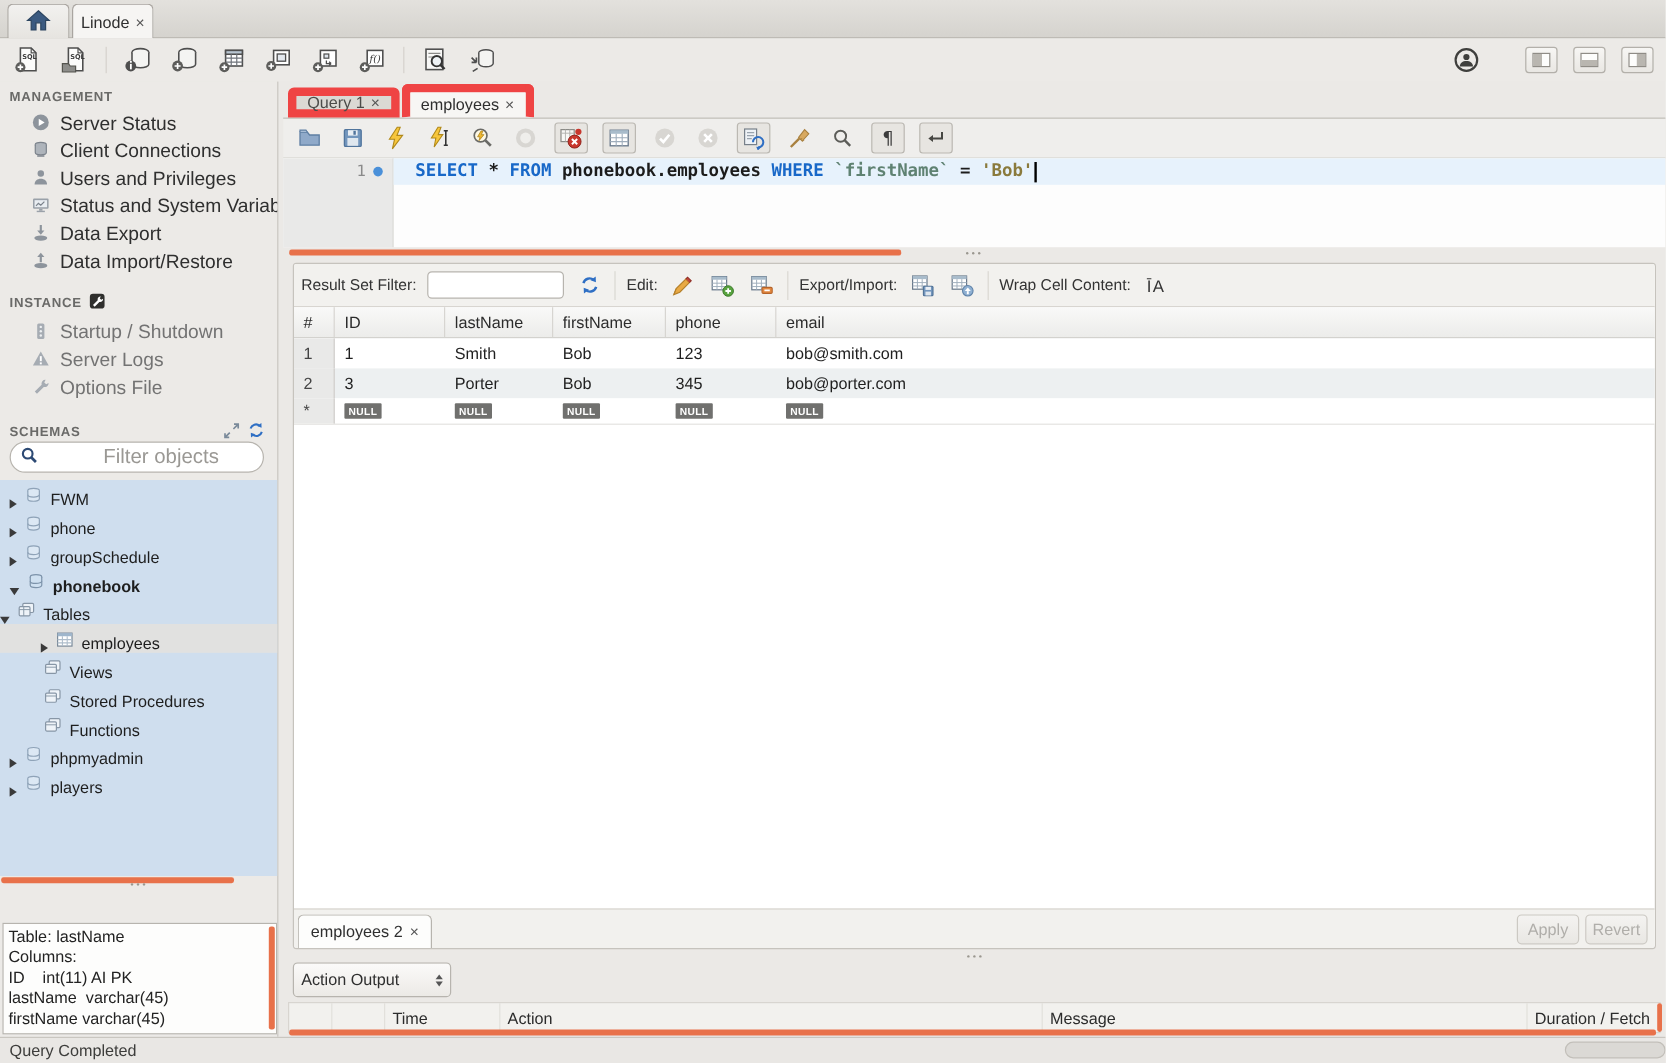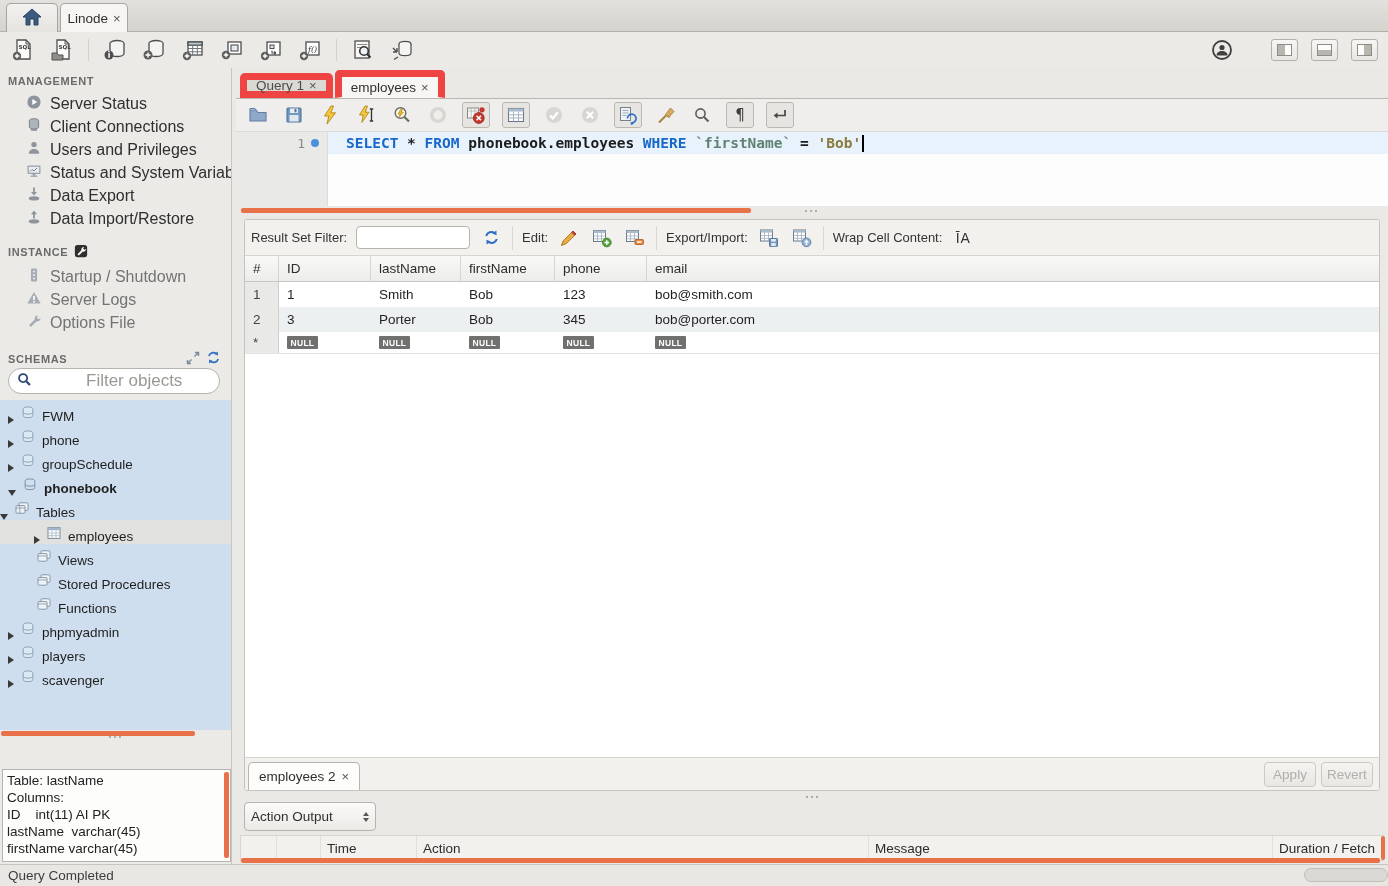--- a/index.html
+++ b/index.html
@@ -480,29 +480,20 @@
     </div>
     <div class="trow ind0">
       <span class="tri-r"></span>
       <span><svg width="16" height="16" viewBox="0 0 16 16">
             <ellipse cx="8" cy="3.8" rx="4.8" ry="1.9" fill="#dce8f4" stroke="#8fa3b8" stroke-width="1"></ellipse>
             <path d="M3.2,3.8 v7 a4.8,1.9 0 0 0 9.6,0 v-7" fill="#dce8f4" stroke="#8fa3b8" stroke-width="1"></path>
             <path d="M3.2,7.3 a4.8,1.9 0 0 0 9.6,0" fill="none" stroke="#8fa3b8" stroke-width="1"></path>
           </svg></span>
       <span class="lbl">players</span>
     </div>
-    <div class="trow ind0">
-      <span class="tri-r"></span>
-      <span><svg width="16" height="16" viewBox="0 0 16 16">
-            <ellipse cx="8" cy="3.8" rx="4.8" ry="1.9" fill="#dce8f4" stroke="#8fa3b8" stroke-width="1"></ellipse>
-            <path d="M3.2,3.8 v7 a4.8,1.9 0 0 0 9.6,0 v-7" fill="#dce8f4" stroke="#8fa3b8" stroke-width="1"></path>
-            <path d="M3.2,7.3 a4.8,1.9 0 0 0 9.6,0" fill="none" stroke="#8fa3b8" stroke-width="1"></path>
-          </svg></span>
-      <span class="lbl">scavenger</span>
-    </div>
   </div>
 
   <div class="abs orange-h" style="left:1px; top:663px; width:194px; height:5px;"></div>
   <div class="abs dots" style="left:100px; top:668px; width:30px;">
       <i></i>
       <i></i>
       <i></i>
     </div>
 
   <div class="info-panel">

